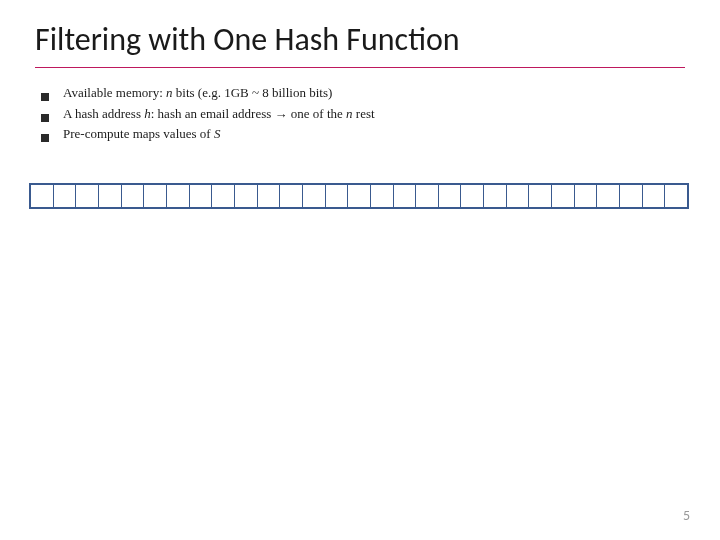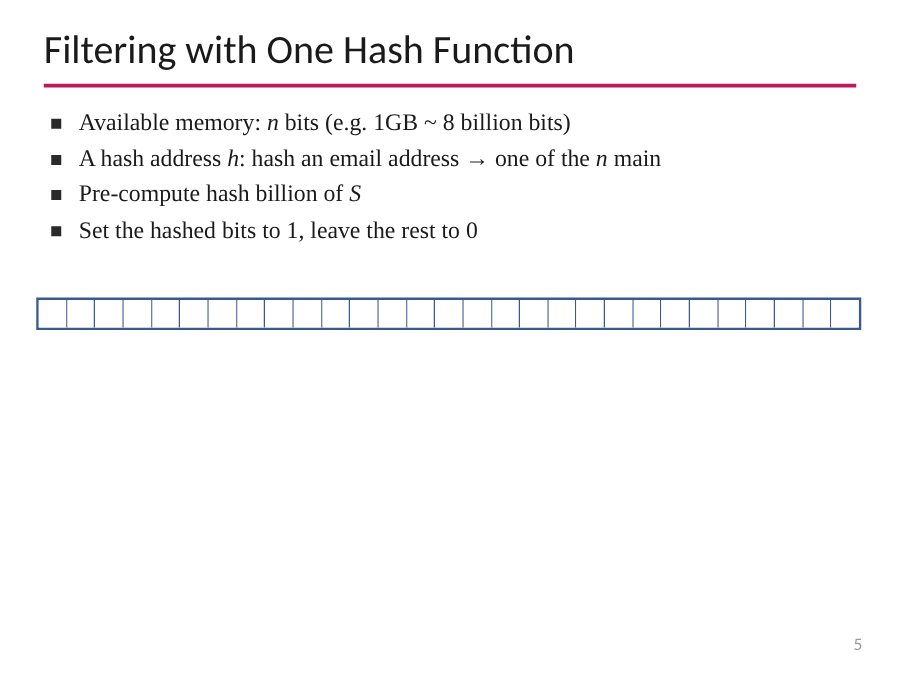--- a/index.html
+++ b/index.html
@@ -17,29 +17,29 @@
     }
     .slide {
       padding: 20px 35px;
     }
     .title {
       font-family: Calibri, Arial, sans-serif;
       font-size: 32px;
       font-weight: 400;
       color: #1a1a1a;
       padding-bottom: 8px;
-      border-bottom: 3px solid #be185d;
+      border-bottom: 1px solid #be185d;
       margin-bottom: 16px;
     }
     .bullets {
       list-style: none;
       padding-left: 6px;
     }
     .bullets li {
-      font-size: 19px;
+      font-size: 13px;
       color: #1a1a1a;
       line-height: 1.35;
       margin-bottom: 3px;
       display: flex;
       align-items: flex-start;
     }
     .bullets li .marker {
       display: inline-block;
       width: 8px;
       height: 8px;
@@ -88,33 +88,27 @@
   <ul class="bullets">
     <li>
       <span class="marker"></span>
       <span class="text">
         <span>Available memory: </span><span class="italic">n</span><span> bits (e.g. 1GB ~ 8 billion bits)</span>
       </span>
     </li>
     <li>
       <span class="marker"></span>
       <span class="text">
-        <span>A hash address </span><span class="italic">h</span><span>: hash an email address → one of the </span><span class="italic">n</span><span> main</span>
+        <span>A hash address </span><span class="italic">h</span><span>: hash an email address → one of the </span><span class="italic">n</span><span> rest</span>
       </span>
     </li>
     <li>
       <span class="marker"></span>
       <span class="text">
-        <span>Pre-compute hash billion of </span><span class="italic">S</span>
-      </span>
-    </li>
-    <li>
-      <span class="marker"></span>
-      <span class="text">
-        <span>Set the hashed bits to 1, leave the rest to 0</span>
+        <span>Pre-compute maps values of </span><span class="italic">S</span>
       </span>
     </li>
   </ul>
 
   <div class="bit-array" id="bit-array">
       <div class="bit-cell"></div>
       <div class="bit-cell"></div>
       <div class="bit-cell"></div>
       <div class="bit-cell"></div>
       <div class="bit-cell"></div>

